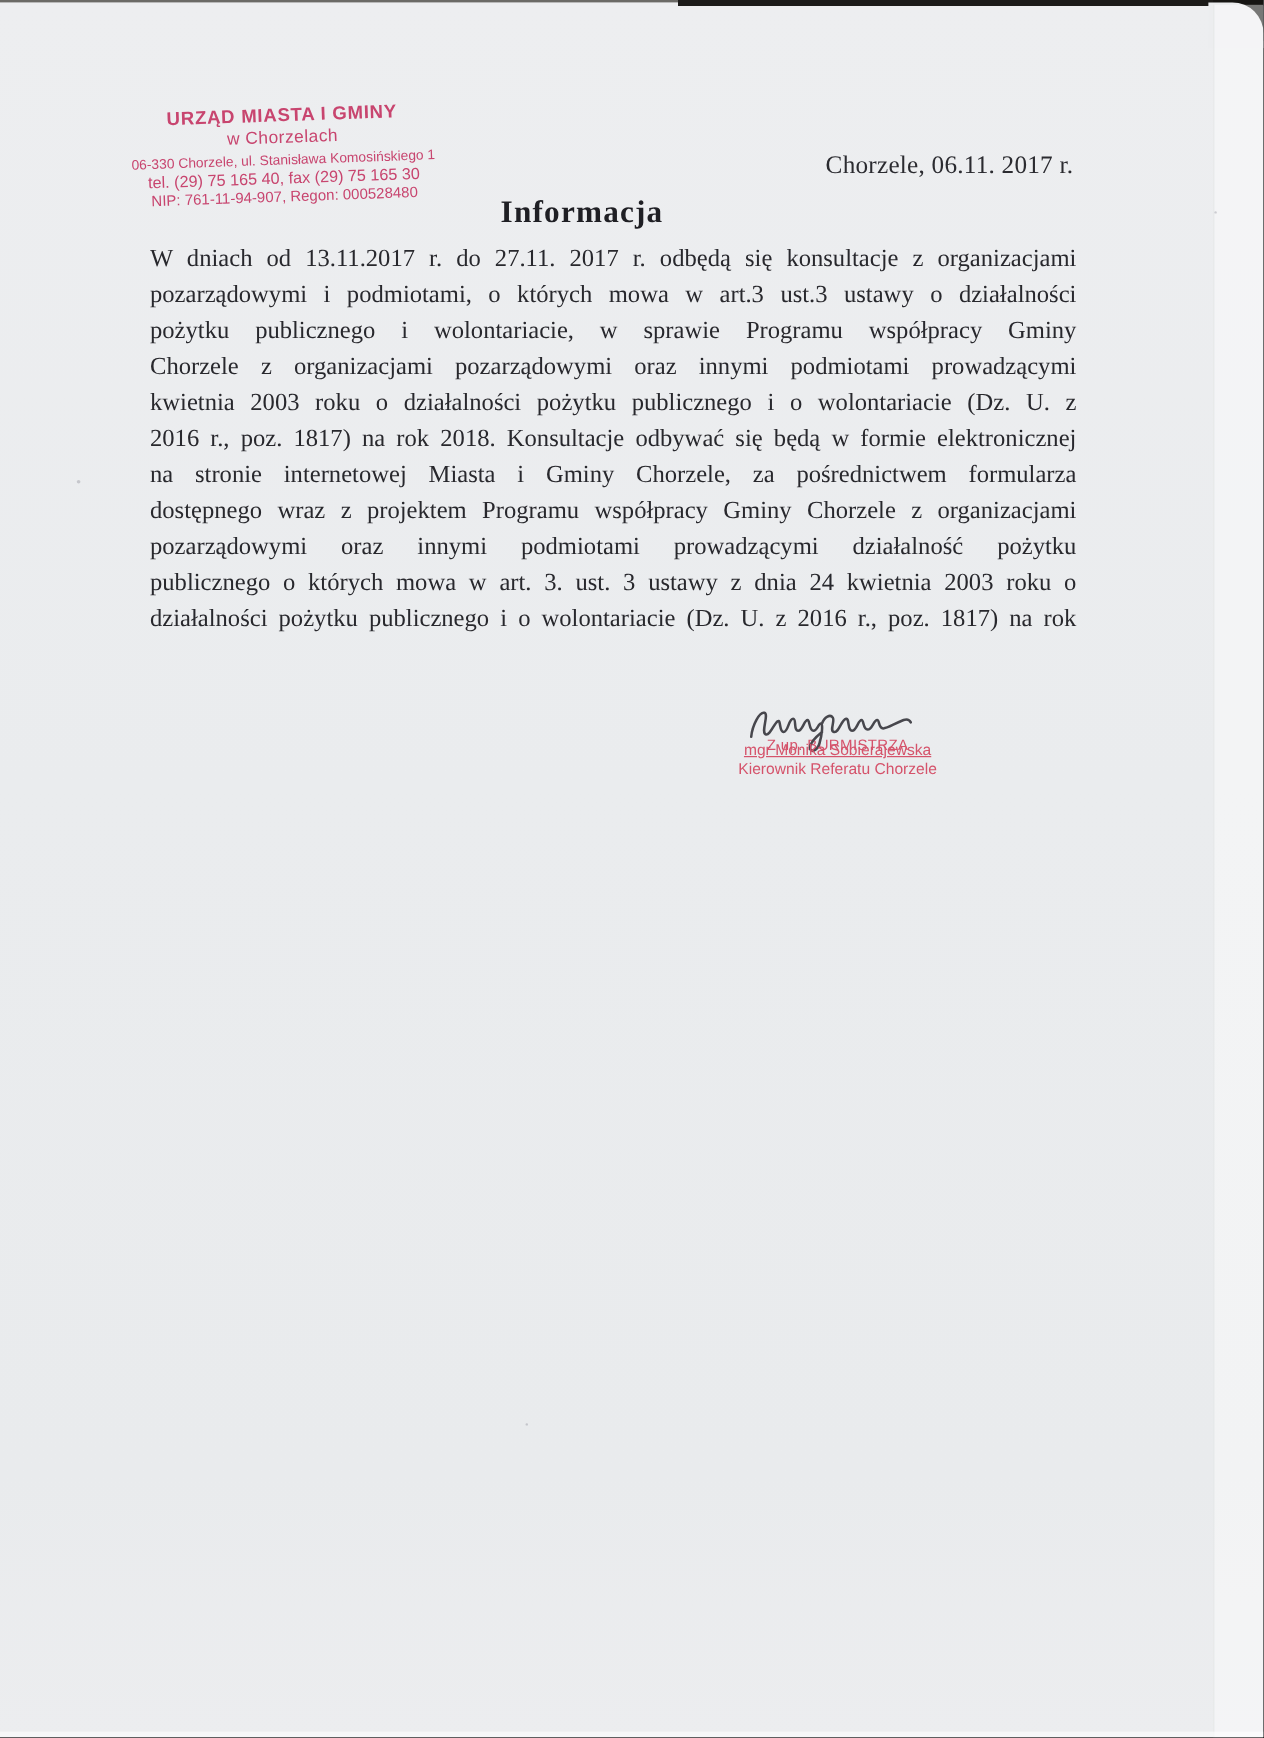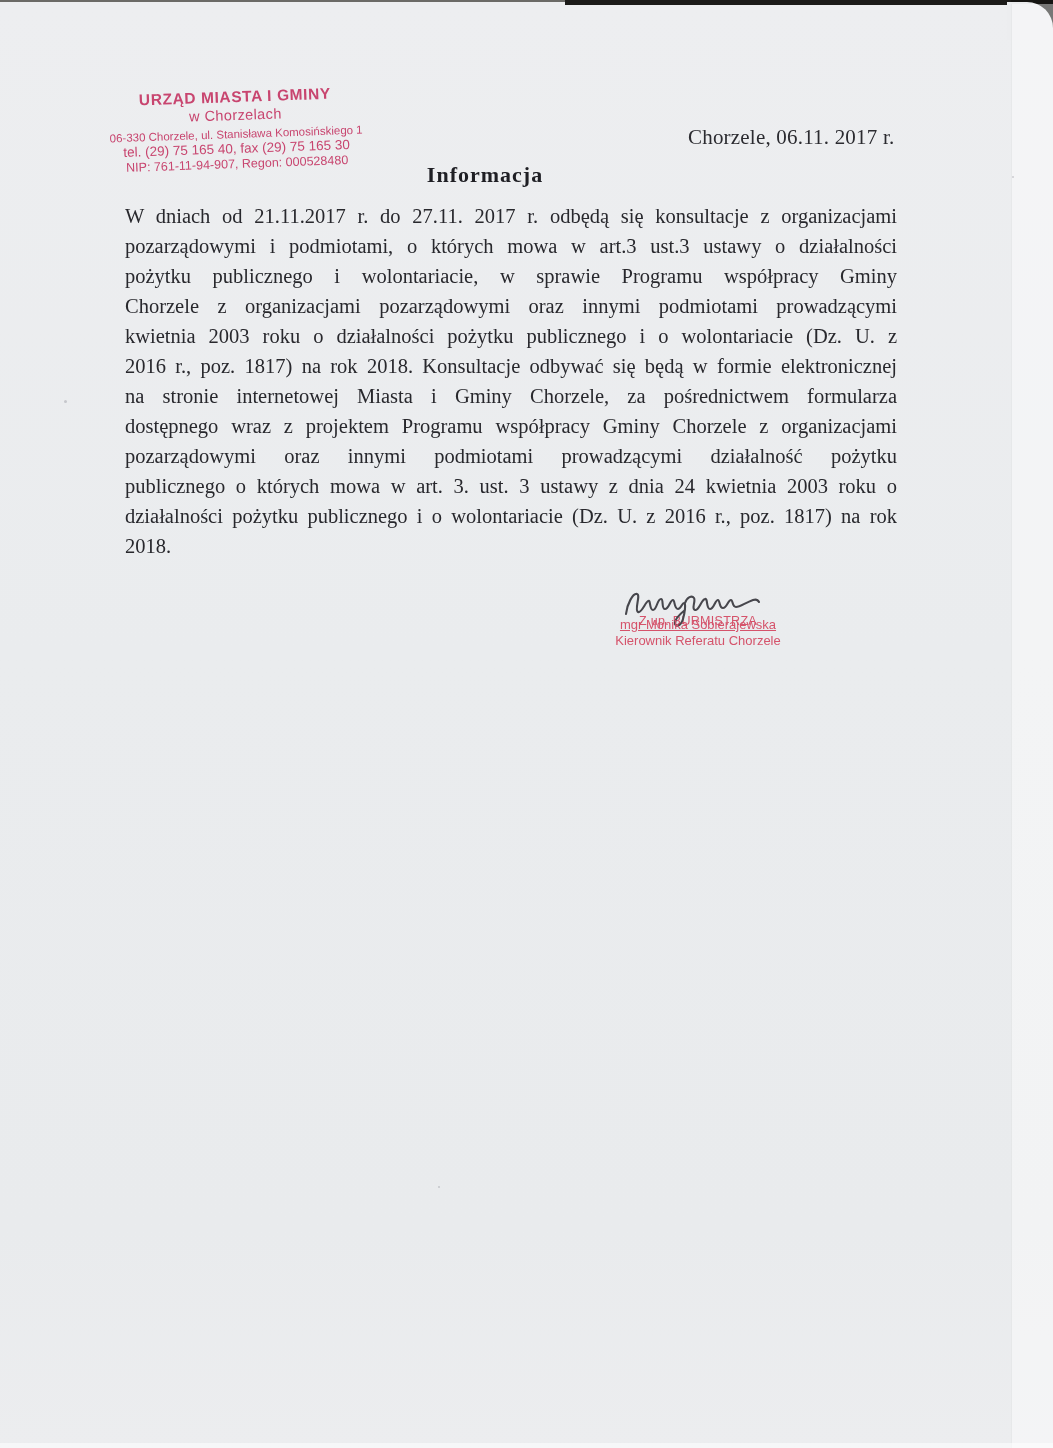--- a/index.html
+++ b/index.html
@@ -62,21 +62,21 @@
   .stamp-l5 { font-size: 12.5px; }
 
   
   .dateline {
     position: absolute; left: 688px; top: 125px;
     font-size: 21px; color: #2b2b30; letter-spacing: 0.2px;
   }
   .doc-title {
     position: absolute; left: 370px; top: 162px; width: 230px;
     text-align: center;
-    font-size: 22px; font-weight: 700; color: #1f1f24; letter-spacing: 1px;
+    font-size: 26px; font-weight: 700; color: #1f1f24; letter-spacing: 1px;
     margin: 0;
   }
 
   
   .doc-body {
     position: absolute; left: 125px; top: 201px; width: 772px;
     font-size: 20.5px; line-height: 30px; color: #28282d;
   }
   .body-line {
     text-align: justify;
@@ -129,32 +129,31 @@
     <div class="stamp-l3">06-330 Chorzele, ul. Stanisława Komosińskiego 1</div>
     <div class="stamp-l4">tel. (29) 75 165 40, fax (29) 75 165 30</div>
     <div class="stamp-l5">NIP: 761-11-94-907, Regon: 000528480</div>
   </div>
 
   <div class="dateline">Chorzele, 06.11. 2017 r.</div>
 
   <h1 class="doc-title">Informacja</h1>
 
   <div class="doc-body">
-      <div class="body-line">W dniach od 21.11.2017 r. do 27.11. 2017 r. odbędą się konsultacje z organizacjami</div>
+      <div class="body-line">W dniach od 13.11.2017 r. do 27.11. 2017 r. odbędą się konsultacje z organizacjami</div>
       <div class="body-line">pozarządowymi i podmiotami, o których mowa w art.3 ust.3 ustawy o działalności</div>
       <div class="body-line">pożytku publicznego i wolontariacie, w sprawie Programu współpracy Gminy</div>
       <div class="body-line">Chorzele z organizacjami pozarządowymi oraz innymi podmiotami prowadzącymi</div>
       <div class="body-line">kwietnia 2003 roku o działalności pożytku publicznego i o wolontariacie (Dz. U. z</div>
       <div class="body-line">2016 r., poz. 1817) na rok 2018. Konsultacje odbywać się będą w formie elektronicznej</div>
       <div class="body-line">na stronie internetowej Miasta i Gminy Chorzele, za pośrednictwem formularza</div>
       <div class="body-line">dostępnego wraz z projektem Programu współpracy Gminy Chorzele z organizacjami</div>
       <div class="body-line">pozarządowymi oraz innymi podmiotami prowadzącymi działalność pożytku</div>
       <div class="body-line">publicznego o których mowa w art. 3. ust. 3 ustawy z dnia 24 kwietnia 2003 roku o</div>
       <div class="body-line">działalności pożytku publicznego i o wolontariacie (Dz. U. z 2016 r., poz. 1817) na rok</div>
-      <div class="body-line last-line">2018.</div>
     </div>
 
   <div class="sig-block">
     <div class="sig-authority" style="color:#d5536b;">Z up. BURMISTRZA</div>
     <svg class="sig-svg" viewBox="0 0 140 48" fill="none" xmlns="http://www.w3.org/2000/svg">
       <path d="M4,29 C5,19 11,8 15,9 C19,10 12,25 16,27 C19.5,28.5 23,18 26,16 C29,14 27,25 31,25 C35,25 35,14 39,14 C42,14 39,24 43,24 C47,24 48,15 51,15 C53,15 52,24 56,24 C59,24 60,18 62,18 C64,18 63,27 61,34 C59,41 53,43 53,38 C53,34 58,29 63,25" stroke="#47474d" stroke-width="2.1" stroke-linecap="round"></path>
       <path d="M63,18 C65,12 70,10 72,13 C74,16 69,24 73,25 C77,26 79,15 83,14 C86,13 84,24 88,24 C92,24 93,15 96,15 C98,15 97,23 101,23 C105,23 106,15 109,15 C111,15 110,22 114,22 C118,22 123,18 131,15 C134,14 136,15 137,17" stroke="#47474d" stroke-width="2.1" stroke-linecap="round"></path>
     </svg>
     <div class="sig-name" style="color:#d5536b;text-decoration:underline;">mgr Monika Sobierajewska</div>
     <div class="sig-title" style="color:#d5536b;">Kierownik Referatu Chorzele</div>

